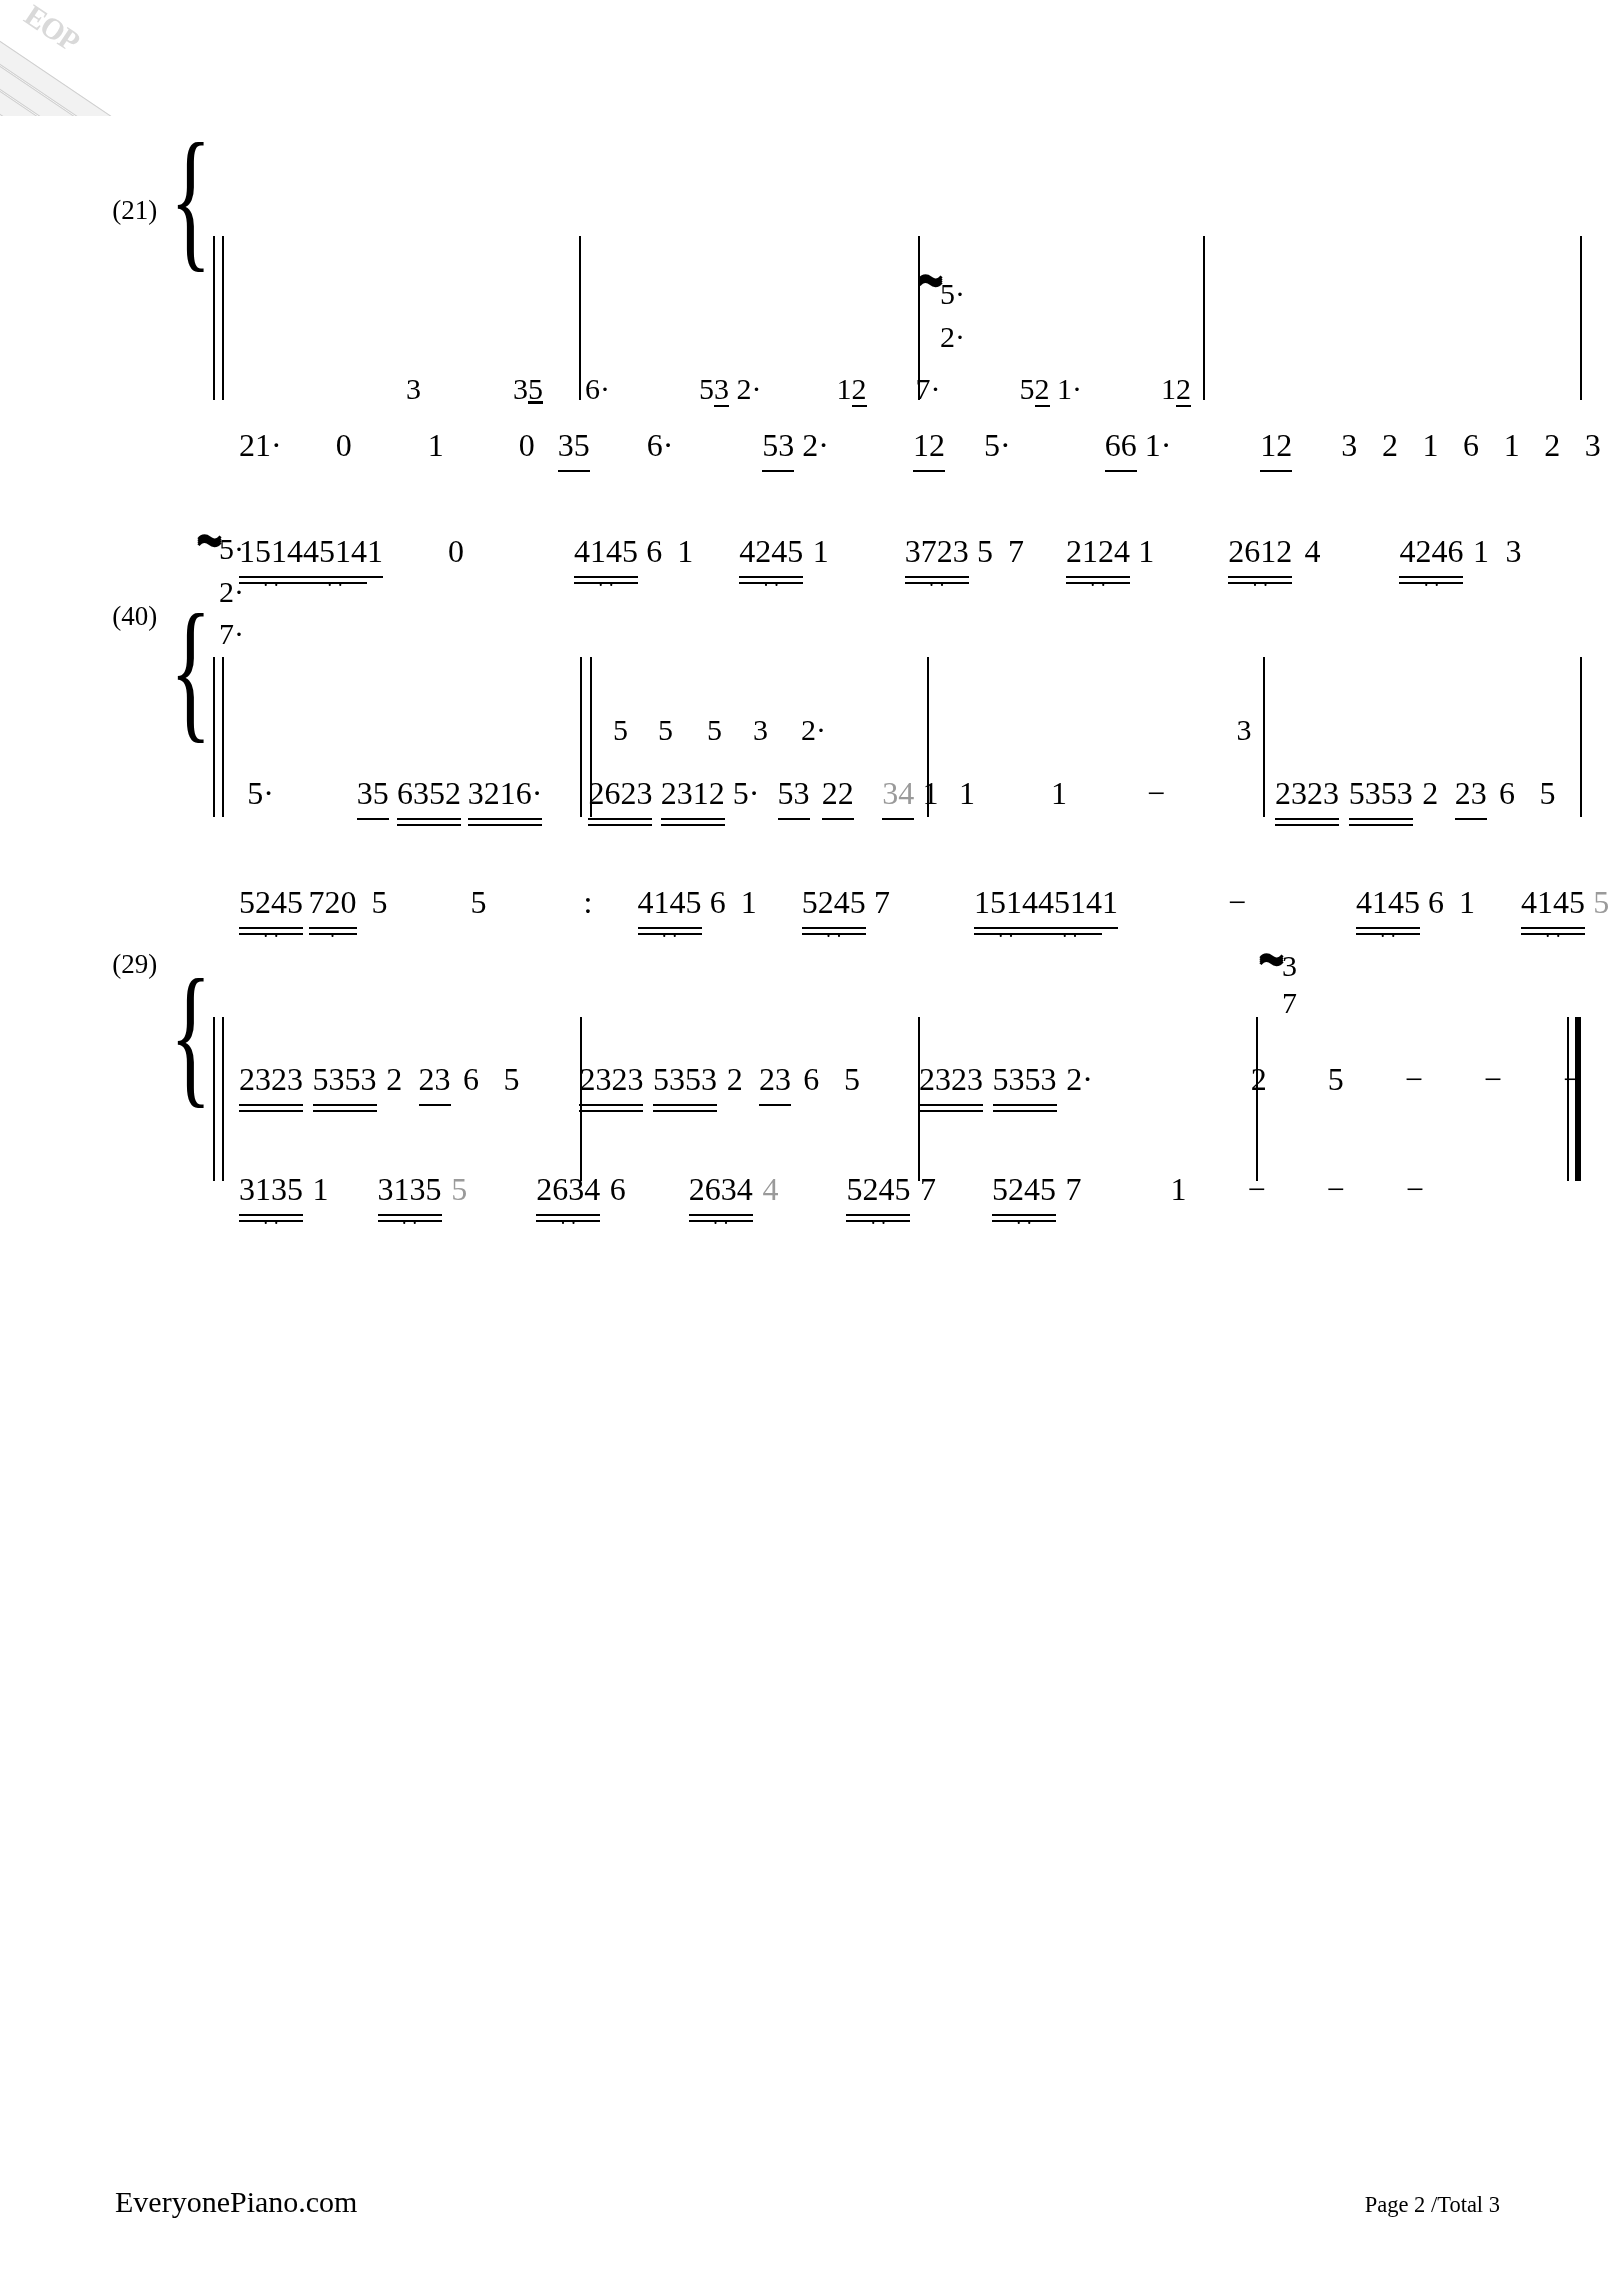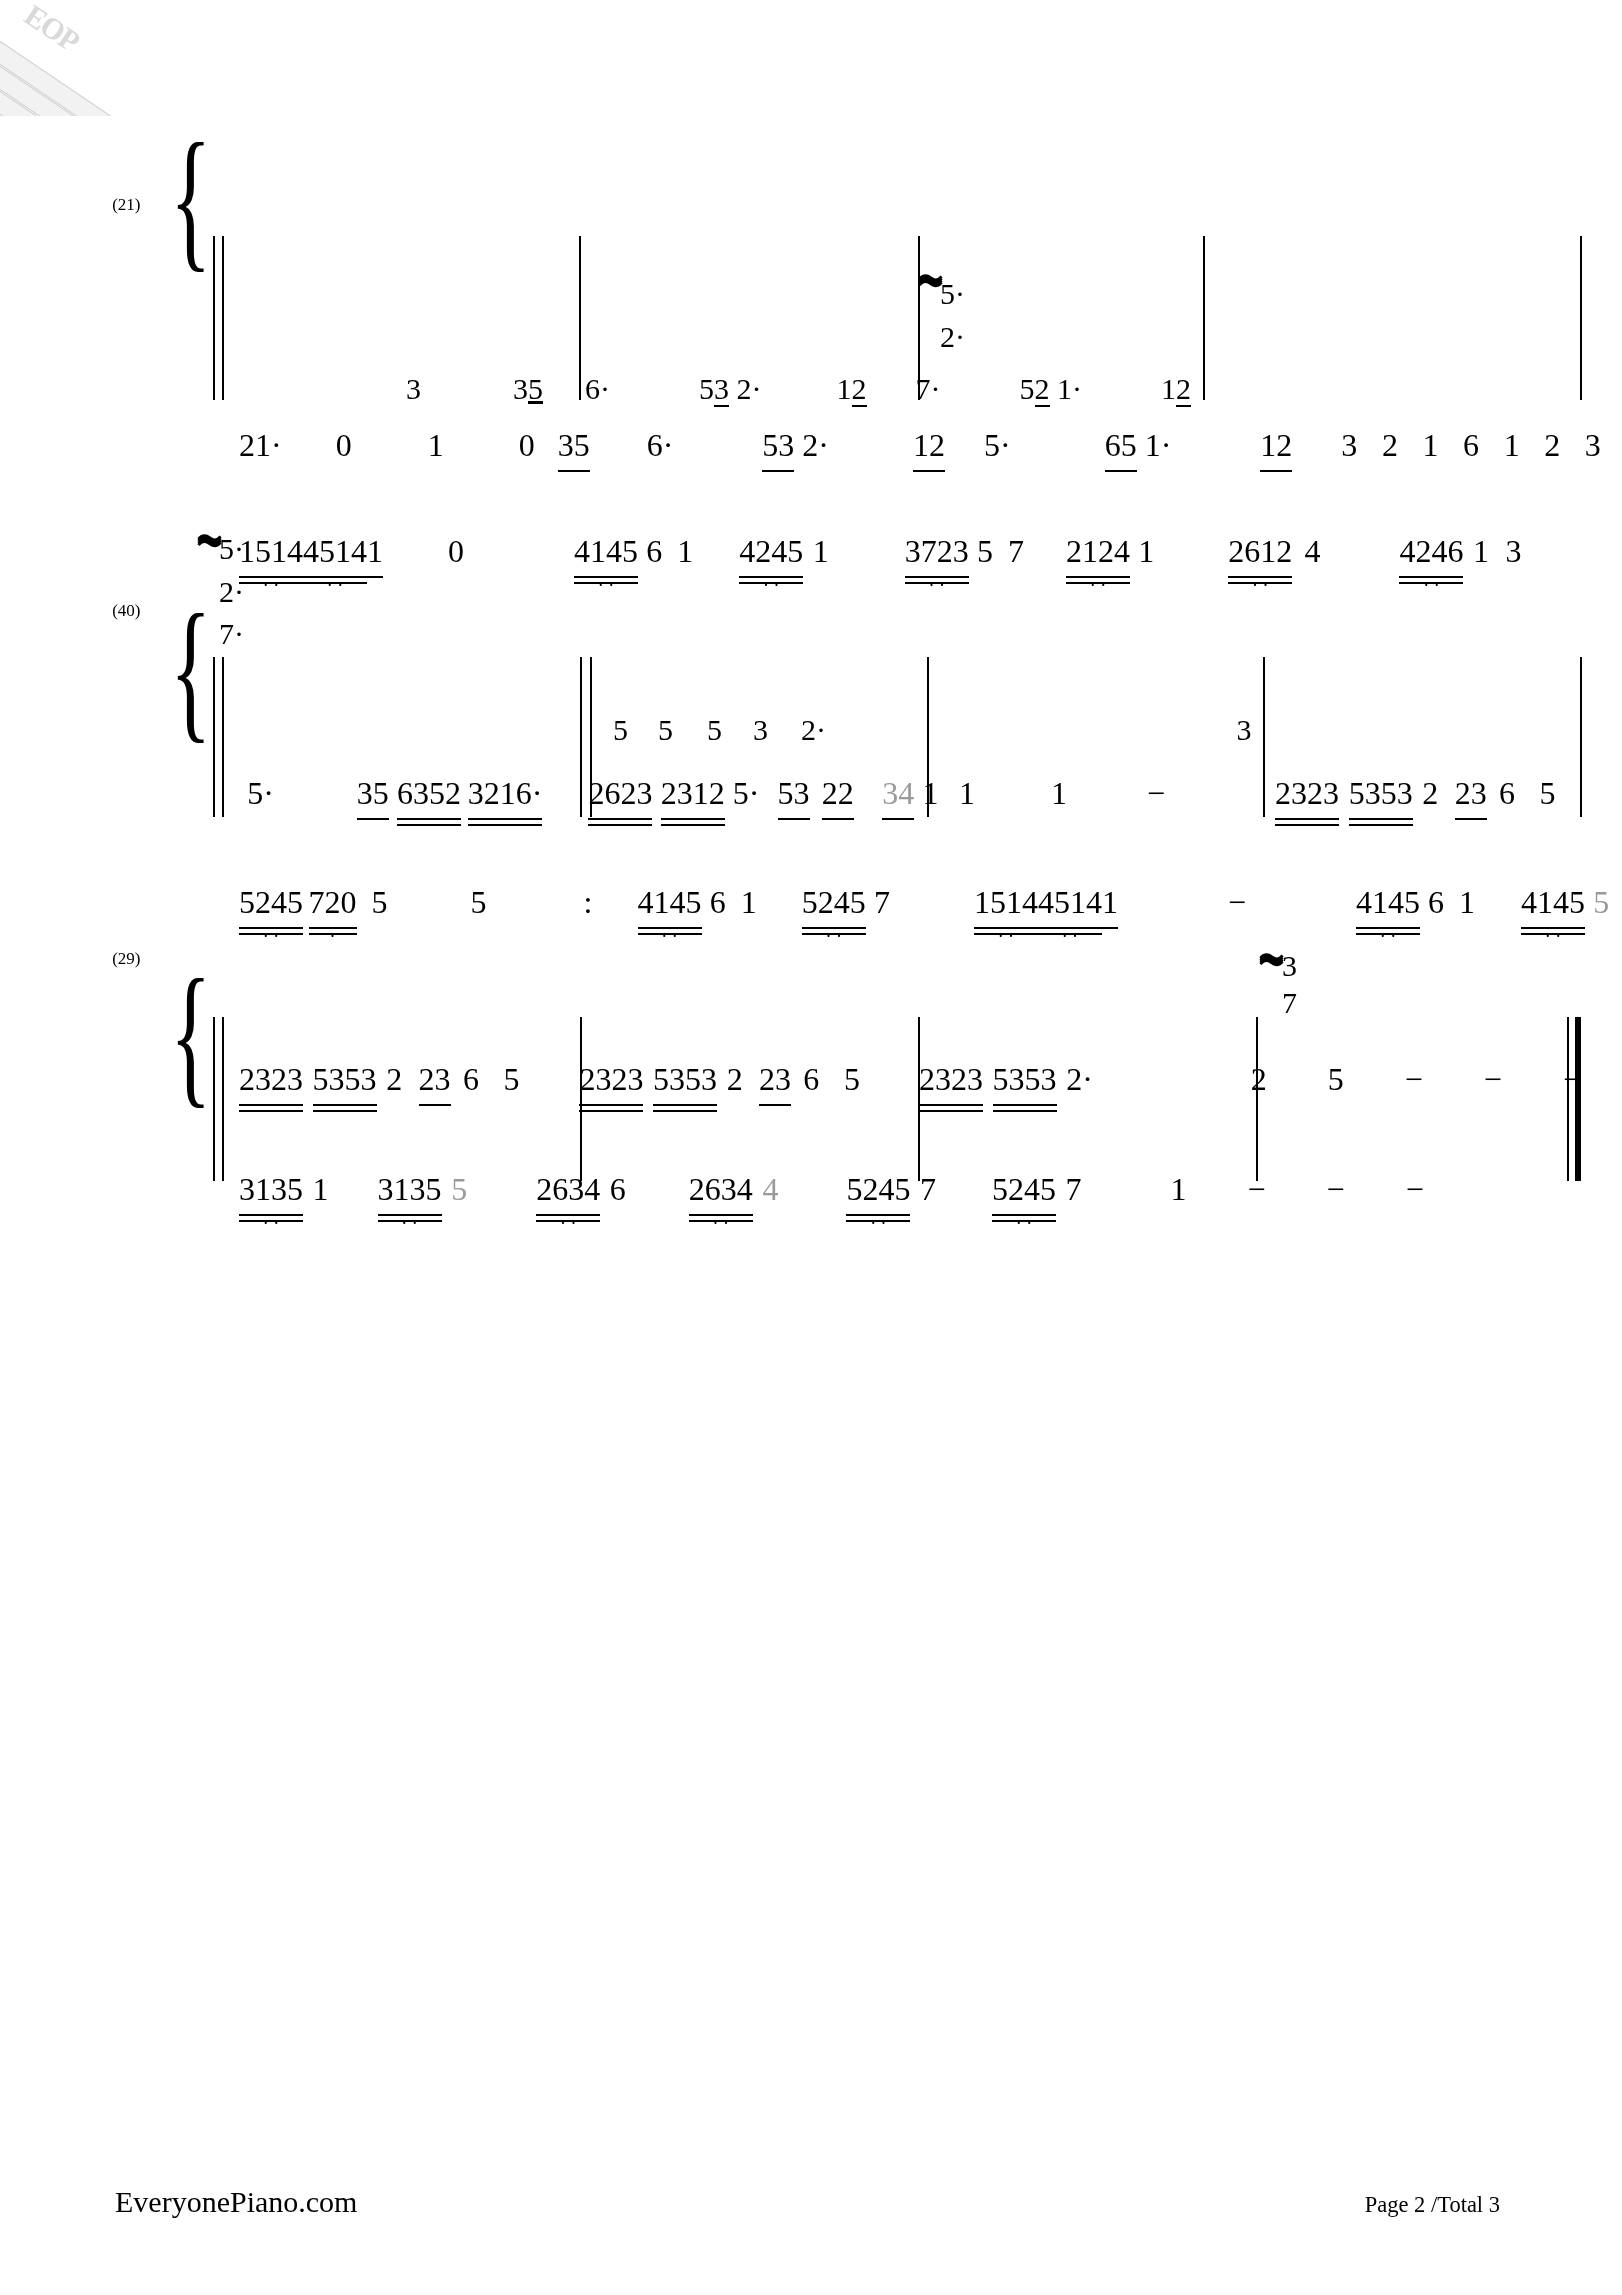--- a/index.html
+++ b/index.html
@@ -54,21 +54,21 @@
   }
 
   
   .system {
     position: absolute;
     left: 102px;
     width: 1393px;
   }
   .sys-number {
     position: absolute;
-    font-size: 17px;
+    font-size: 27px;
     font-family: "Liberation Serif", serif;
     color: #000;
   }
   .brace {
     position: absolute;
     font-size: 157px;
     line-height: 0.62;
     font-family: "Liberation Serif", serif;
     color: #000;
     transform: scaleX(0.55);
@@ -201,21 +201,21 @@
     <div class="staffrow" style="left:137px; top:263px;">
       <span class="grp">2<span class="note">1·</span></span>
       <span class="sp" style="width:46px"></span>0
       <span class="sp" style="width:68px"></span>1
       <span class="sp" style="width:67px"></span>0
       <span class="sp" style="width:15px"></span><span class="grp beam1">35</span>
       <span class="sp" style="width:49px"></span>6·
       <span class="sp" style="width:81px"></span><span class="grp beam1">53</span> 2·
       <span class="sp" style="width:76px"></span><span class="grp beam1">12</span>
       <span class="sp" style="width:31px"></span>5·
-      <span class="sp" style="width:86px"></span><span class="grp beam1">65</span> 1·
+      <span class="sp" style="width:86px"></span><span class="grp beam1">66</span> 1·
       <span class="sp" style="width:81px"></span><span class="grp beam1">12</span>
       <span class="sp" style="width:41px"></span>3<span class="sp" style="width:24.6px"></span>2<span class="sp" style="width:24.6px"></span>1<span class="sp" style="width:24.6px"></span>6<span class="sp" style="width:24.6px"></span>1<span class="sp" style="width:24.6px"></span>2<span class="sp" style="width:24.6px"></span>3<span class="sp" style="width:24.6px"></span>6
     </div>
 
     <div class="staffrow" style="left:137px; top:369px;">
       <span class="grp beam2">1514<span class="under2"></span><span class="ud">· ·</span></span><span class="grp beam2">4514<span class="under2"></span><span class="ud">· ·</span></span><span class="grp beam1">1</span>
       <span class="sp" style="width:57px"></span>0
       <span class="sp" style="width:102px"></span><span class="grp beam2">4145<span class="under2"></span><span class="ud">· ·</span></span><span class="sp" style="width:8.2px"></span>6<span class="sp" style="width:15px"></span>1
       <span class="sp" style="width:38px"></span><span class="grp beam2">4245<span class="under2"></span><span class="ud">· ·</span></span><span class="sp" style="width:9.6px"></span>1
       <span class="sp" style="width:68px"></span><span class="grp beam2">3723<span class="under2"></span><span class="ud">· ·</span></span><span class="sp" style="width:8.2px"></span>5<span class="sp" style="width:15px"></span>7

